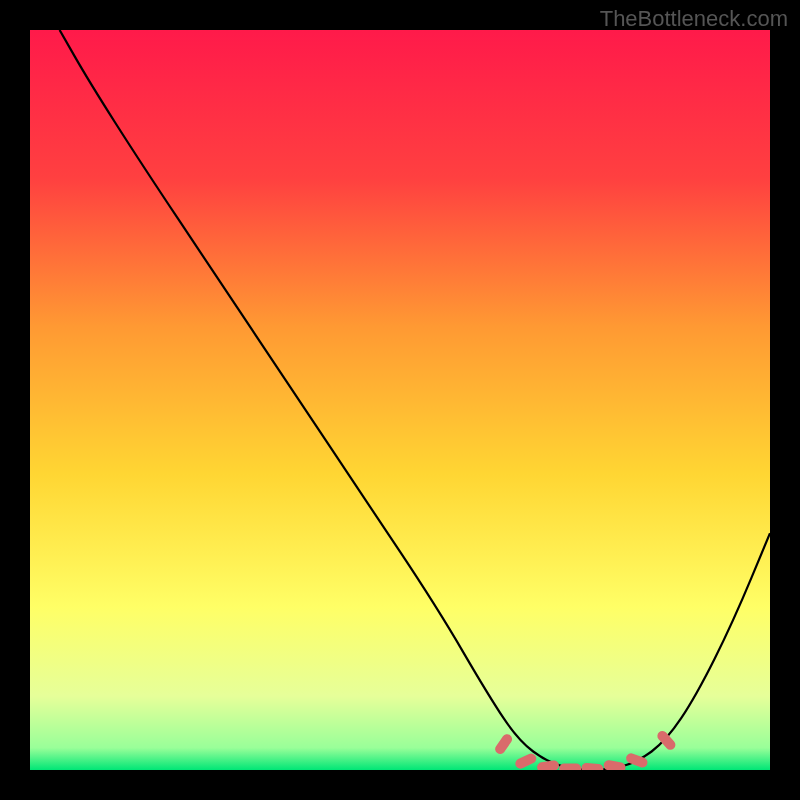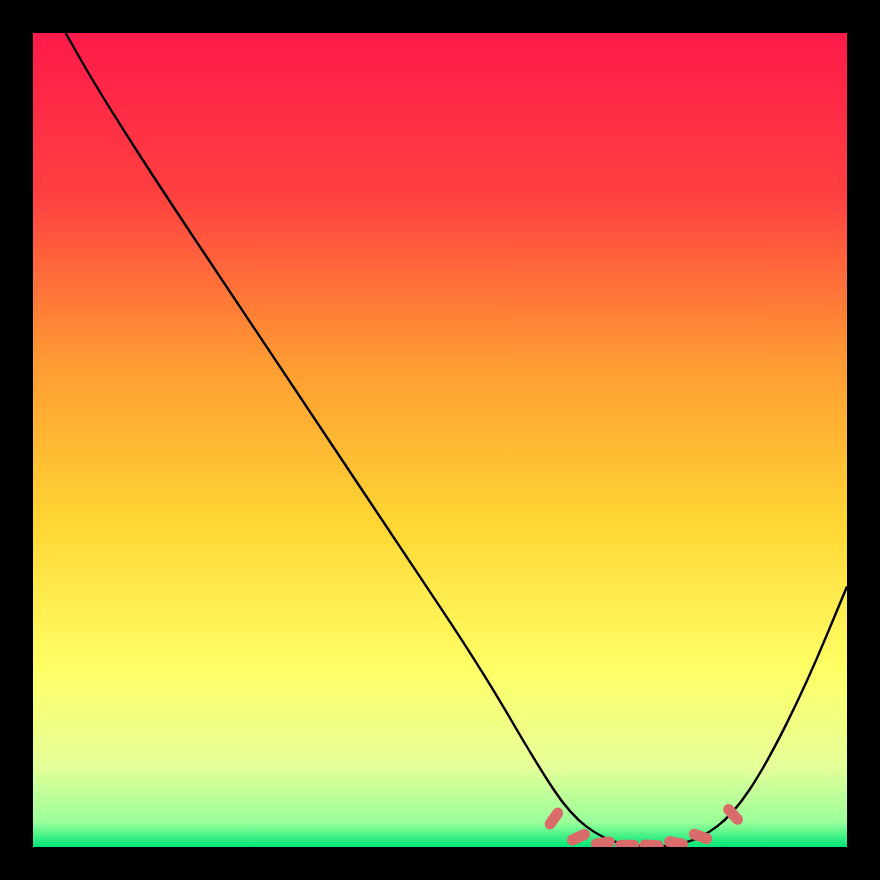--- a/index.html
+++ b/index.html
@@ -33,20 +33,21 @@
     height: 740px;
   }
   svg {
     display: block;
   }
 </style>
 </head>
 <body>
 
 <div class="container">
+  <div class="watermark">TheBottleneck.com</div>
   <div class="plot-area">
     <svg id="chart-svg" width="740" height="740" viewBox="0 0 740 740">
       <defs>
         <linearGradient id="bg-grad" x1="0" y1="0" x2="0" y2="1">
             <stop offset="0%" stop-color="#ff1a4a"></stop>
             <stop offset="20%" stop-color="#ff4040"></stop>
             <stop offset="40%" stop-color="#ff9933"></stop>
             <stop offset="60%" stop-color="#ffd633"></stop>
             <stop offset="78%" stop-color="#ffff66"></stop>
             <stop offset="90%" stop-color="#e6ff99"></stop>

